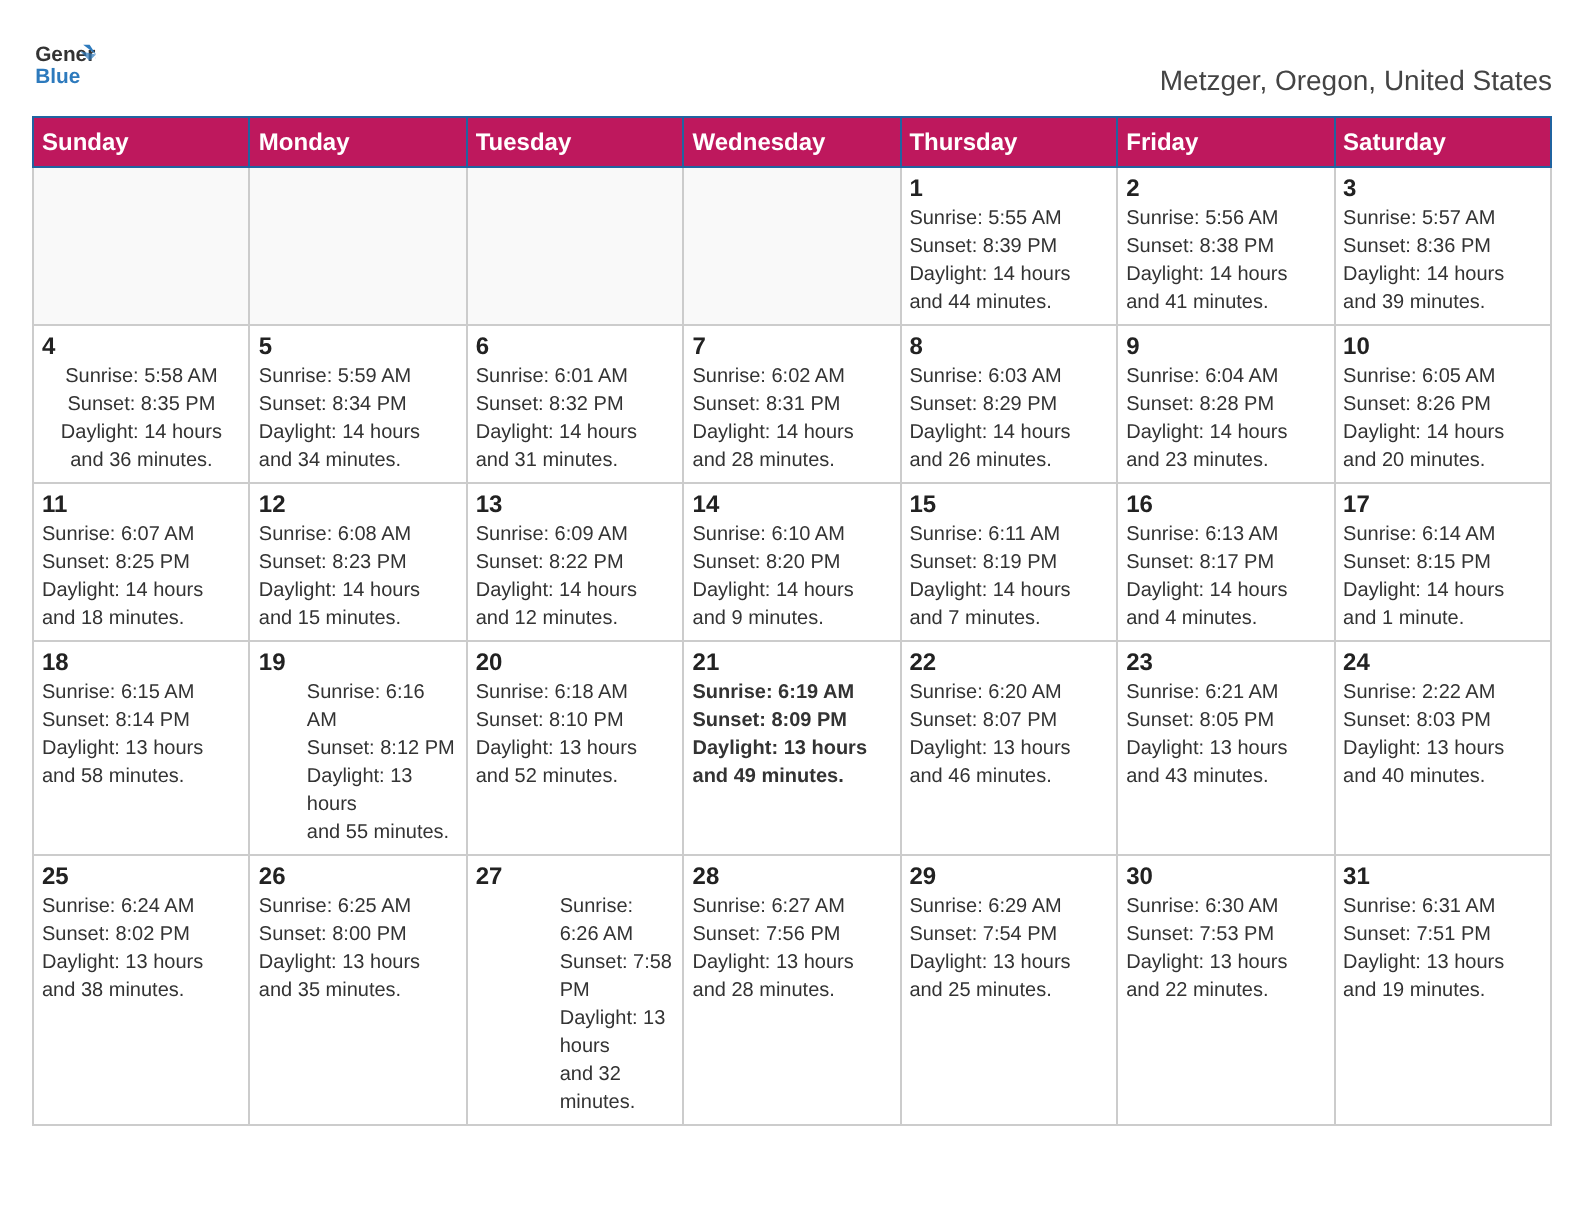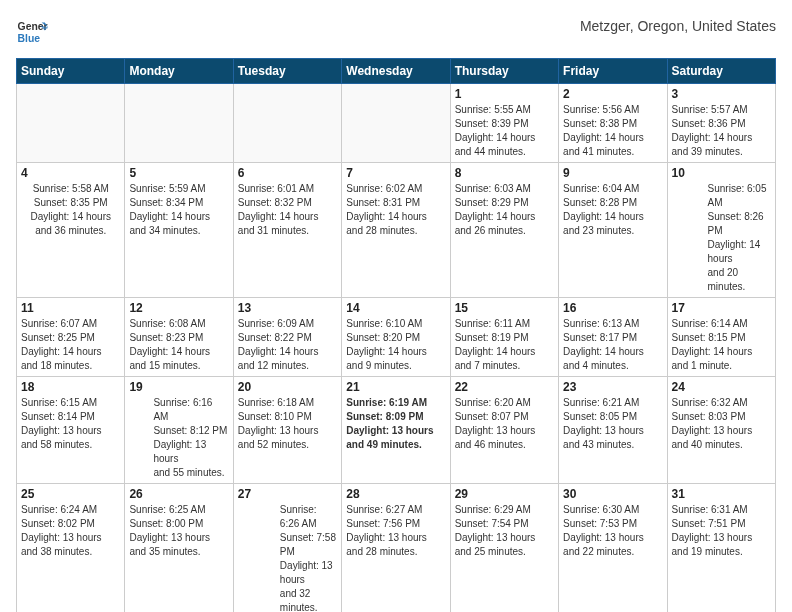--- a/index.html
+++ b/index.html
@@ -34,29 +34,29 @@
     }
     .cal-title {
       font-size: 36px;
       font-weight: bold;
       color: #222;
       line-height: 1.1;
     }
     .cal-subtitle {
       font-size: 14px;
       color: #444;
-      margin-top: 2px;
+      margin-top: 16px;
     }
     .calendar {
       width: 100%;
       border-collapse: collapse;
       border: 1px solid #ccc;
     }
     .calendar th {
-      background: #0c4a6e;
+      background: #be185d;
       color: #fff;
       font-size: 12px;
       font-weight: bold;
       padding: 5px 4px;
       text-align: left;
       border: 1px solid #2063a0;
     }
     .calendar td {
       width: 108px;
       vertical-align: top;
@@ -179,21 +179,21 @@
           </td>
           <td>
             <span class="day-num">9</span>
             <div class="day-info" style="white-space: pre-line;">Sunrise: 6:04 AM
 Sunset: 8:28 PM
 Daylight: 14 hours
 and 23 minutes.</div>
           </td>
           <td>
             <span class="day-num">10</span>
-            <div class="day-info" style="white-space: pre-line; margin-left: 36px;">Sunrise: 6:05 AM
+            <div class="day-info" style="white-space: pre-line;">Sunrise: 6:05 AM
 Sunset: 8:26 PM
 Daylight: 14 hours
 and 20 minutes.</div>
           </td>
         </tr>
         <tr>
           <td>
             <span class="day-num">11</span>
             <div class="day-info" style="white-space: pre-line;">Sunrise: 6:07 AM
 Sunset: 8:25 PM
@@ -281,21 +281,21 @@
           </td>
           <td>
             <span class="day-num">23</span>
             <div class="day-info" style="white-space: pre-line;">Sunrise: 6:21 AM
 Sunset: 8:05 PM
 Daylight: 13 hours
 and 43 minutes.</div>
           </td>
           <td>
             <span class="day-num">24</span>
-            <div class="day-info" style="white-space: pre-line;">Sunrise: 6:32 AM
+            <div class="day-info" style="white-space: pre-line;">Sunrise: 2:22 AM
 Sunset: 8:03 PM
 Daylight: 13 hours
 and 40 minutes.</div>
           </td>
         </tr>
         <tr>
           <td>
             <span class="day-num">25</span>
             <div class="day-info" style="white-space: pre-line;">Sunrise: 6:24 AM
 Sunset: 8:02 PM

